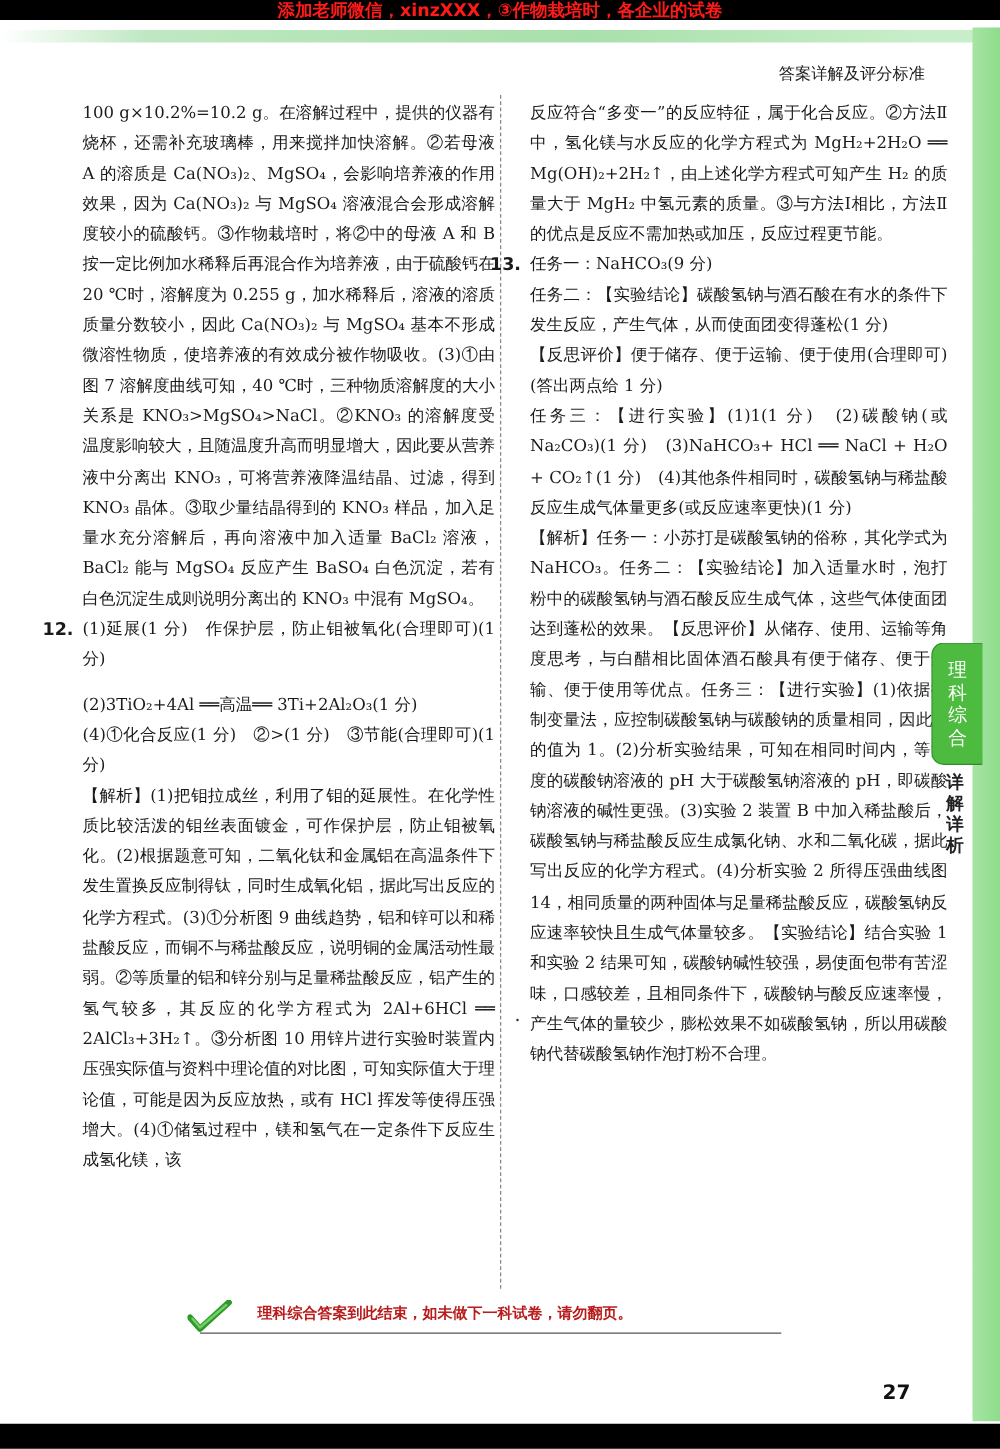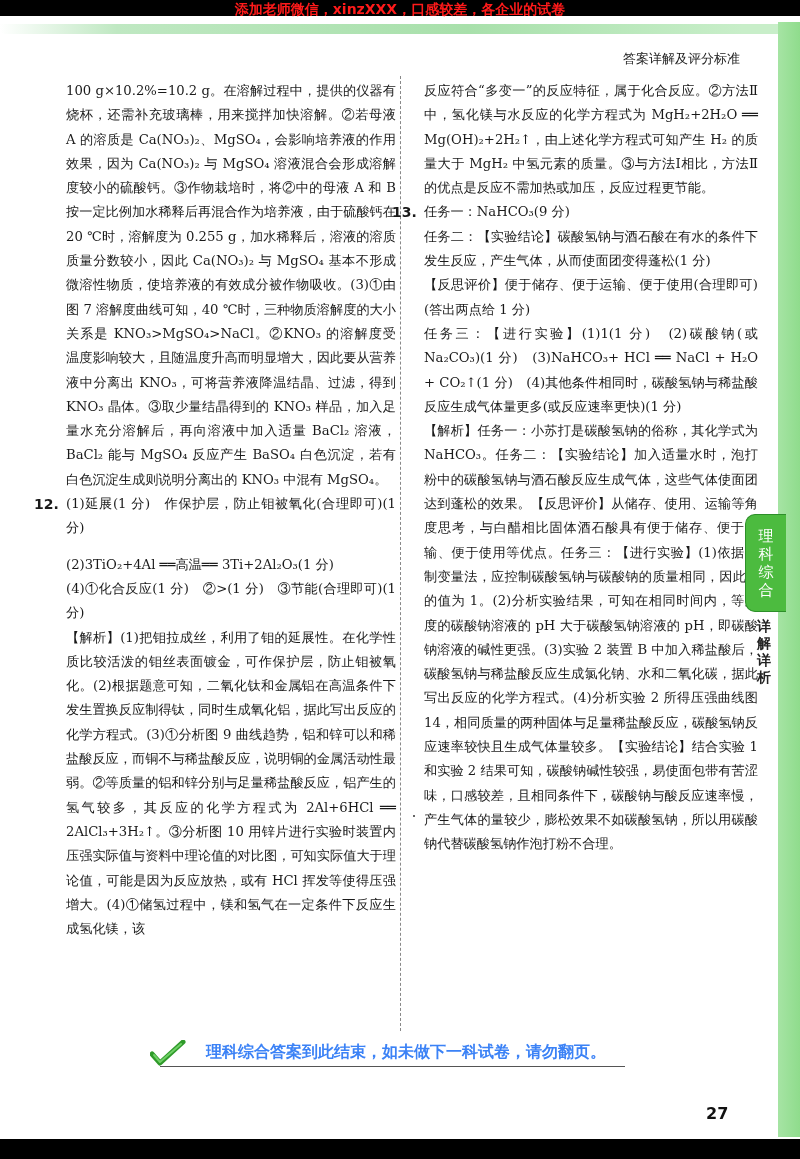--- a/index.html
+++ b/index.html
@@ -61,40 +61,40 @@
     font-family: "DejaVu Sans", sans-serif; font-size: 14px; font-weight: bold;
     color: #222; line-height: 17px; text-align: center;
   }
   .side-label span { display: block; }
   .end-note {
     position: absolute; left: 150px; top: 1038px; width: 495px; height: 30px;
   }
   .check-icon { position: absolute; left: 0; top: 2px; width: 36px; height: 26px; }
   .end-text {
     position: absolute; left: 56px; top: 4px;
-    font-family: Liberation Mono, monospace; font-size: 16px; font-weight: bold; color: #3b82f6;
+    font-family: Liberation Mono, monospace; font-size: 12px; font-weight: bold; color: #b91c1c;
   }
   .end-underline {
     position: absolute; left: 10px; top: 28px; width: 465px; height: 0;
     border-top: 1px solid #555;
   }
   .page-number {
     position: absolute; left: 706px; top: 1104px;
     font-family: "DejaVu Sans", sans-serif; font-size: 16px; font-weight: bold; color: #111;
   }
   .bottom-band {
     position: absolute; left: 0; bottom: 0; width: 800px; height: 20px; background: #000;
   }
   .dot { position: absolute; width: 2px; height: 2px; background: #333; border-radius: 1px; }
 </style>
 </head>
 <body>
 
 <div class="top-band"></div>
-<div class="watermark">添加老师微信，xinzXXX，口感较差，各企业的试卷</div>
+<div class="watermark">添加老师微信，xinzXXX，③作物栽培时，各企业的试卷</div>
 <div class="green-stripe"></div>
 <div class="right-band"></div>
 
 <div class="running-head">答案详解及评分标准</div>
 
 <div class="col-divider"></div>
 
 <div class="col col-left">
   <p class="para">100 g×10.2%=10.2 g。在溶解过程中，提供的仪器有烧杯，还需补充玻璃棒，用来搅拌加快溶解。②若母液 A 的溶质是 Ca(NO₃)₂、MgSO₄，会影响培养液的作用效果，因为 Ca(NO₃)₂ 与 MgSO₄ 溶液混合会形成溶解度较小的硫酸钙。③作物栽培时，将②中的母液 A 和 B 按一定比例加水稀释后再混合作为培养液，由于硫酸钙在 20 ℃时，溶解度为 0.255 g，加水稀释后，溶液的溶质质量分数较小，因此 Ca(NO₃)₂ 与 MgSO₄ 基本不形成微溶性物质，使培养液的有效成分被作物吸收。(3)①由图 7 溶解度曲线可知，40 ℃时，三种物质溶解度的大小关系是 KNO₃&gt;MgSO₄&gt;NaCl。②KNO₃ 的溶解度受温度影响较大，且随温度升高而明显增大，因此要从营养液中分离出 KNO₃，可将营养液降温结晶、过滤，得到 KNO₃ 晶体。③取少量结晶得到的 KNO₃ 样品，加入足量水充分溶解后，再向溶液中加入适量 BaCl₂ 溶液，BaCl₂ 能与 MgSO₄ 反应产生 BaSO₄ 白色沉淀，若有白色沉淀生成则说明分离出的 KNO₃ 中混有 MgSO₄。</p>
   <div style="position:relative;">

